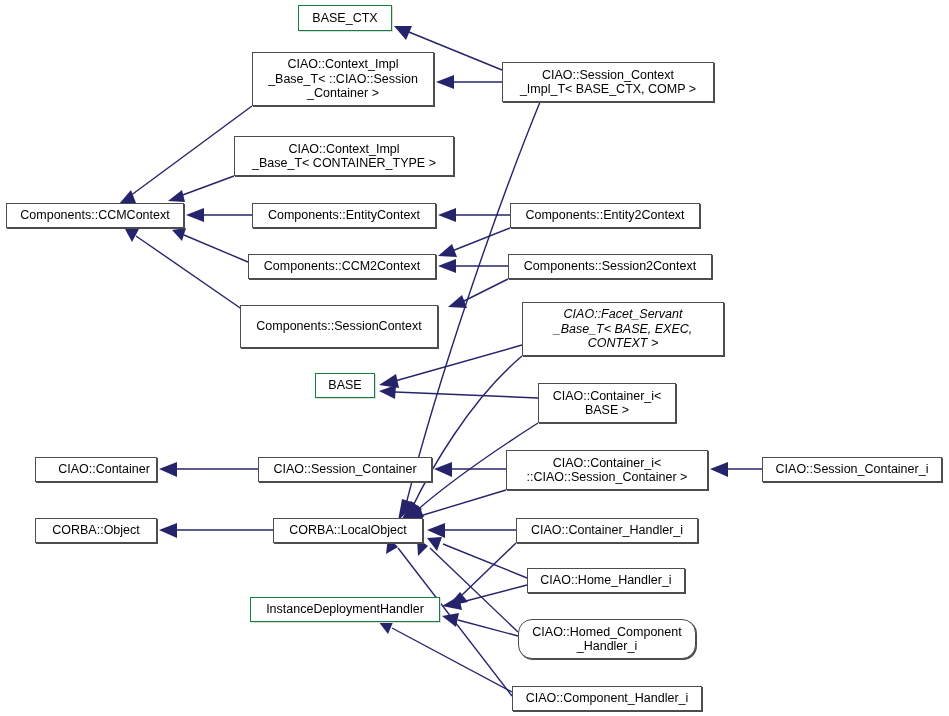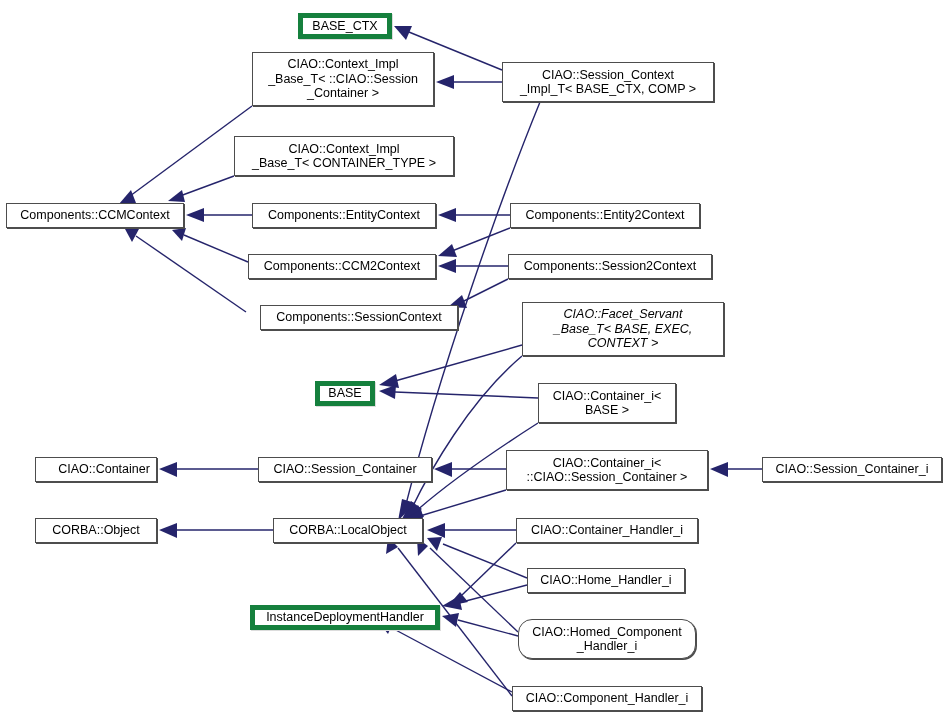--- a/index.html
+++ b/index.html
@@ -35,23 +35,22 @@
     color: #000000;
     white-space: pre;
     letter-spacing: 0px;
     cursor: default;
   }
   .node-box.solid {
     border: 1px solid #4d4d4d;
     box-shadow: 1px 1px 0 0 #4d4d4d;
   }
   .node-box.faded {
-    border: 5px solid #15803d;
+    border: 1px solid #15803d;
     box-shadow: 1px 1px 0 0 #dcdcdc;
-    margin-top: 8px;
   }
   .node-label {
     display: block;
     padding: 0 4px;
   }
   .edge-path {
     fill: none;
     stroke: #25246b;
     stroke-width: 1.4px;
   }
@@ -231,21 +230,21 @@
   </div>
 
   <div class="node-box solid" style="left:248px; top:254px; width:188px; height:25px;">
     <span class="node-label">Components::CCM2Context</span>
   </div>
 
   <div class="node-box solid" style="left:508px; top:254px; width:204px; height:25px;">
     <span class="node-label">Components::Session2Context</span>
   </div>
 
-  <div class="node-box solid" style="left:260px; top:305px; width:198px; height:25px;">
+  <div class="node-box solid" style="left:240px; top:305px; width:198px; height:43px;">
     <span class="node-label">Components::SessionContext</span>
   </div>
 
   <div class="node-box solid" style="left:522px; top:302px; width:202px; height:54px;font-style:italic;">
     <span class="node-label">CIAO::Facet_Servant
 _Base_T&lt; BASE, EXEC,
 CONTEXT &gt;</span>
   </div>
 
   <div class="node-box faded" style="left:315px; top:373px; width:60px; height:25px;">

